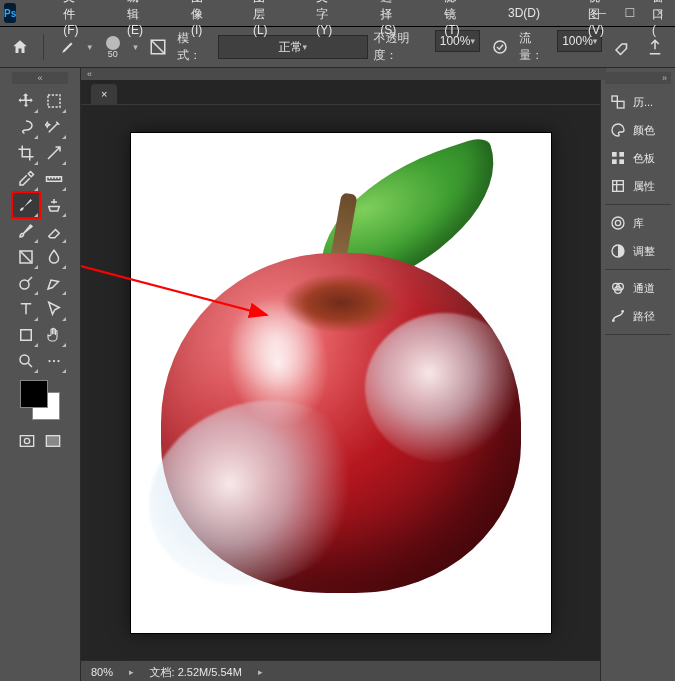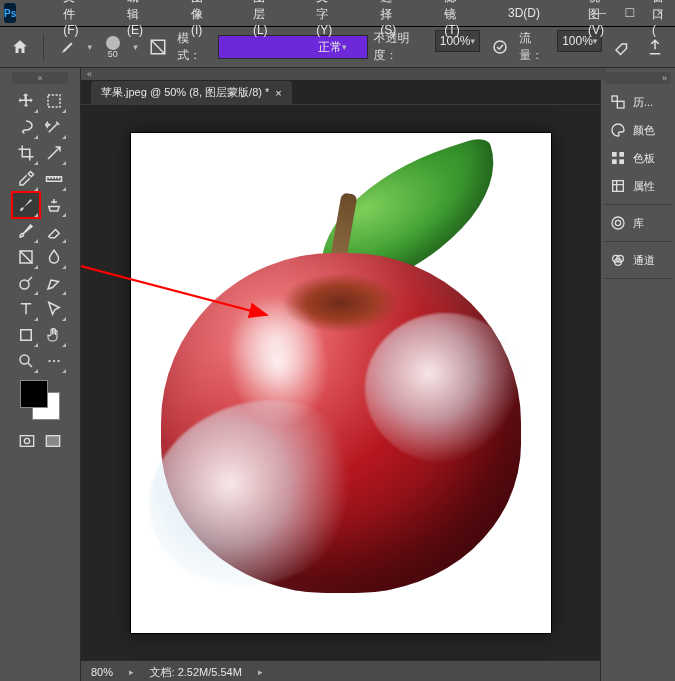--- a/index.html
+++ b/index.html
@@ -66,23 +66,23 @@
   .brush-preview{
     width:30px;height:30px;
     display:flex;flex-direction:column;align-items:center;justify-content:center;
     color:#ddd;font-size:9px;text-align:center;
   }
   .brush-dot{width:14px;height:14px;background:#bababa;border-radius:50%;margin-bottom:-1px;}
   .divider{width:1px;height:26px;background:#3a3a3a;margin:0 4px;}
   .hdivider{height:1px;background:#3a3a3a;margin:4px 0;}
   .mode-select{
     display:flex;align-items:center;
-    background:#6d28d9;border:1px solid #2a2a2a;
+    background:#404040;border:1px solid #2a2a2a;
     height:22px;padding:0 20px;width:110px;
-    justify-content:flex-end;font-size:12px;
+    justify-content:center;font-size:12px;
   }
   .opacity-box{display:flex;align-items:flex-start;gap:4px;}
   .val-box{
     background:#3f3f3f;border:1px solid #2a2a2a;height:20px;
     display:flex;align-items:center;padding:0 4px;
   }
   
   .main {
     display:flex;
     height: calc(100% - 26px - 40px);
@@ -478,21 +478,20 @@
       </div>
     </div>
   </div>
 
   <div class="docarea">
     <div class="tool-expand" style="width:100%;justify-content:flex-start;padding-left:6px;">
         <span class="chev">«</span>
       </div>
     <div class="doc-tabs">
       <div class="doc-tab">
-        <span>苹果.jpeg @ 50% (8, 图层蒙版/8) *</span>
         <span class="close">×</span>
       </div>
     </div>
     <div class="canvas-holder">
       <div class="canvas">
         <div class="apple-leaf"></div>
         <div class="apple-stem"></div>
         <div class="apple-body"></div>
         <div class="apple-dent"></div>
         <div class="apple-hl"></div>
@@ -568,30 +567,49 @@
 
     <div class="panel-item">
       <span class="panel-icon">
           <svg width="16" height="16" viewBox="0 0 24 24">
             <circle cx="12" cy="12" r="9" fill="none" stroke="#ddd" stroke-width="2"></circle>
             <circle cx="12" cy="12" r="4" fill="none" stroke="#ddd" stroke-width="2"></circle>
           </svg>
         </span>
       <span class="panel-label">库</span>
     </div>
+    <div class="panel-item">
+      <span class="panel-icon">
+          <svg width="16" height="16" viewBox="0 0 24 24">
+            <circle cx="12" cy="12" r="9" fill="none" stroke="#ddd" stroke-width="2"></circle>
+            <path d="M12 3a9 9 0 010 18z" fill="#ddd"></path>
+          </svg>
+        </span>
+      <span class="panel-label">调整</span>
+    </div>
 
     <div class="hdivider"></div>
 
     <div class="panel-item">
       <span class="panel-icon">
           <svg width="16" height="16" viewBox="0 0 24 24">
             <circle cx="9" cy="10" r="5" fill="none" stroke="#ddd" stroke-width="2"></circle>
             <circle cx="15" cy="10" r="5" fill="none" stroke="#ddd" stroke-width="2"></circle>
             <circle cx="12" cy="15" r="5" fill="none" stroke="#ddd" stroke-width="2"></circle>
           </svg>
         </span>
       <span class="panel-label">通道</span>
     </div>
+    <div class="panel-item">
+      <span class="panel-icon">
+          <svg width="16" height="16" viewBox="0 0 24 24">
+            <circle cx="5" cy="19" r="2" fill="#ddd"></circle>
+            <circle cx="19" cy="5" r="2" fill="#ddd"></circle>
+            <path d="M5 19C5 9 19 15 19 5" fill="none" stroke="#ddd" stroke-width="2"></path>
+          </svg>
+        </span>
+      <span class="panel-label">路径</span>
+    </div>
 
     <div class="hdivider"></div>
 
   </div>
 </div>
 
 </body></html>

